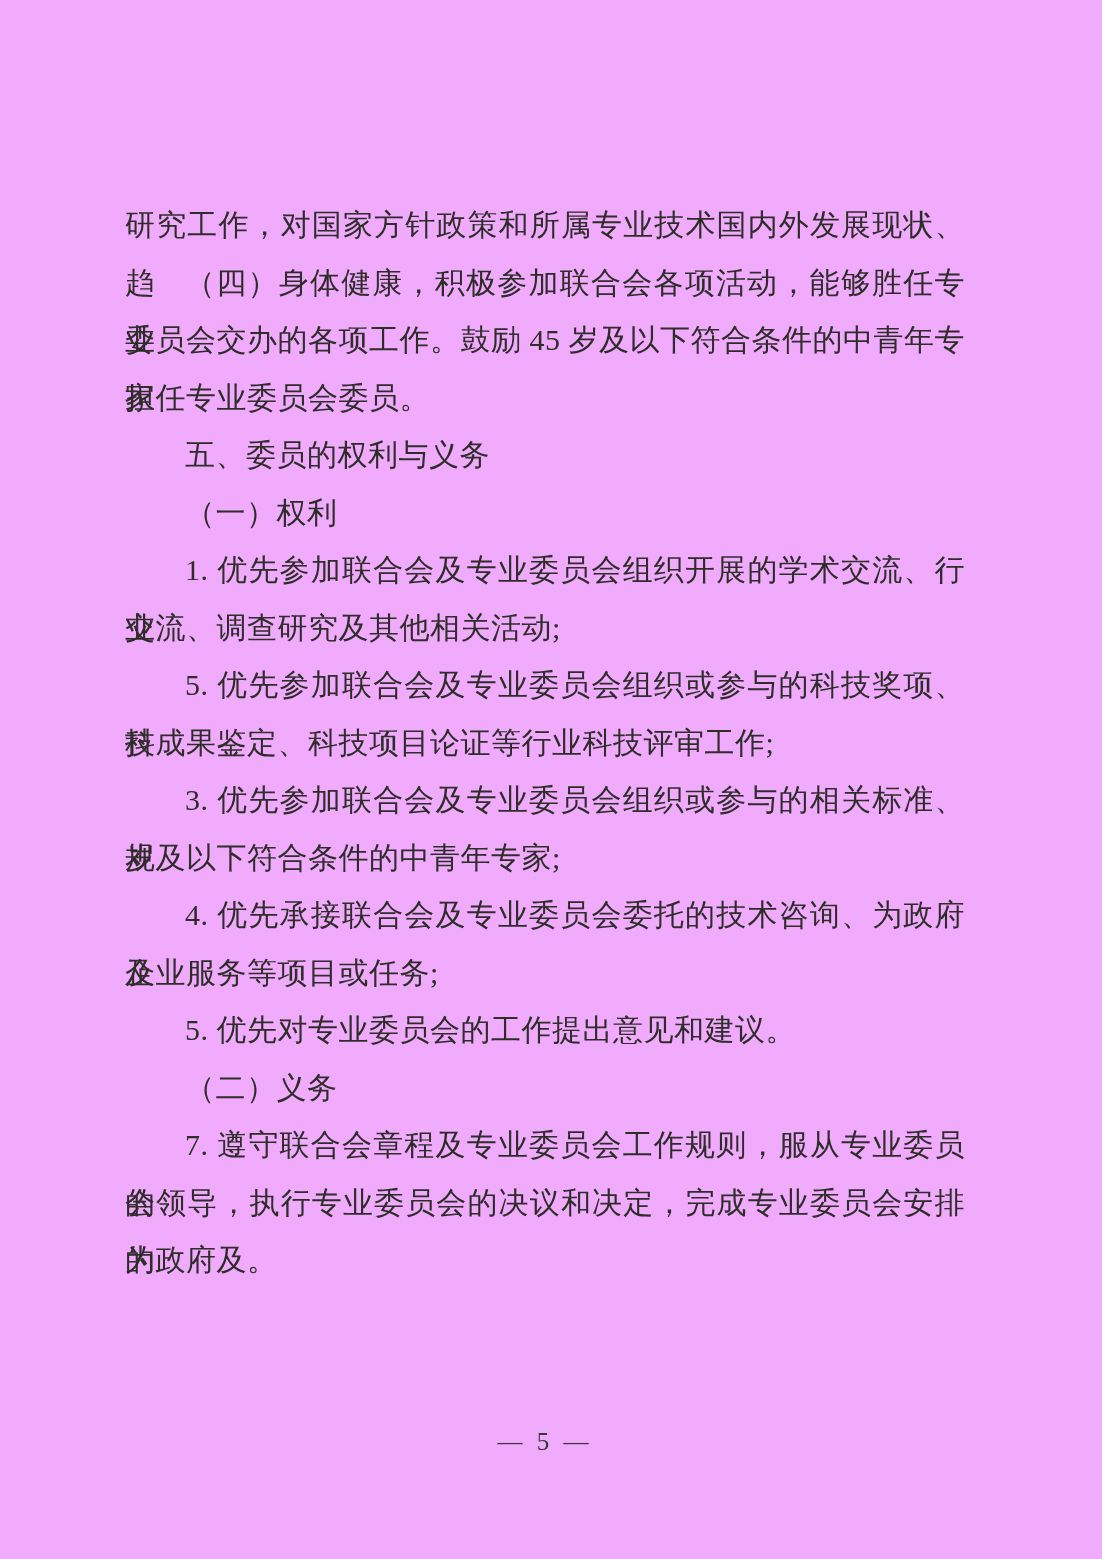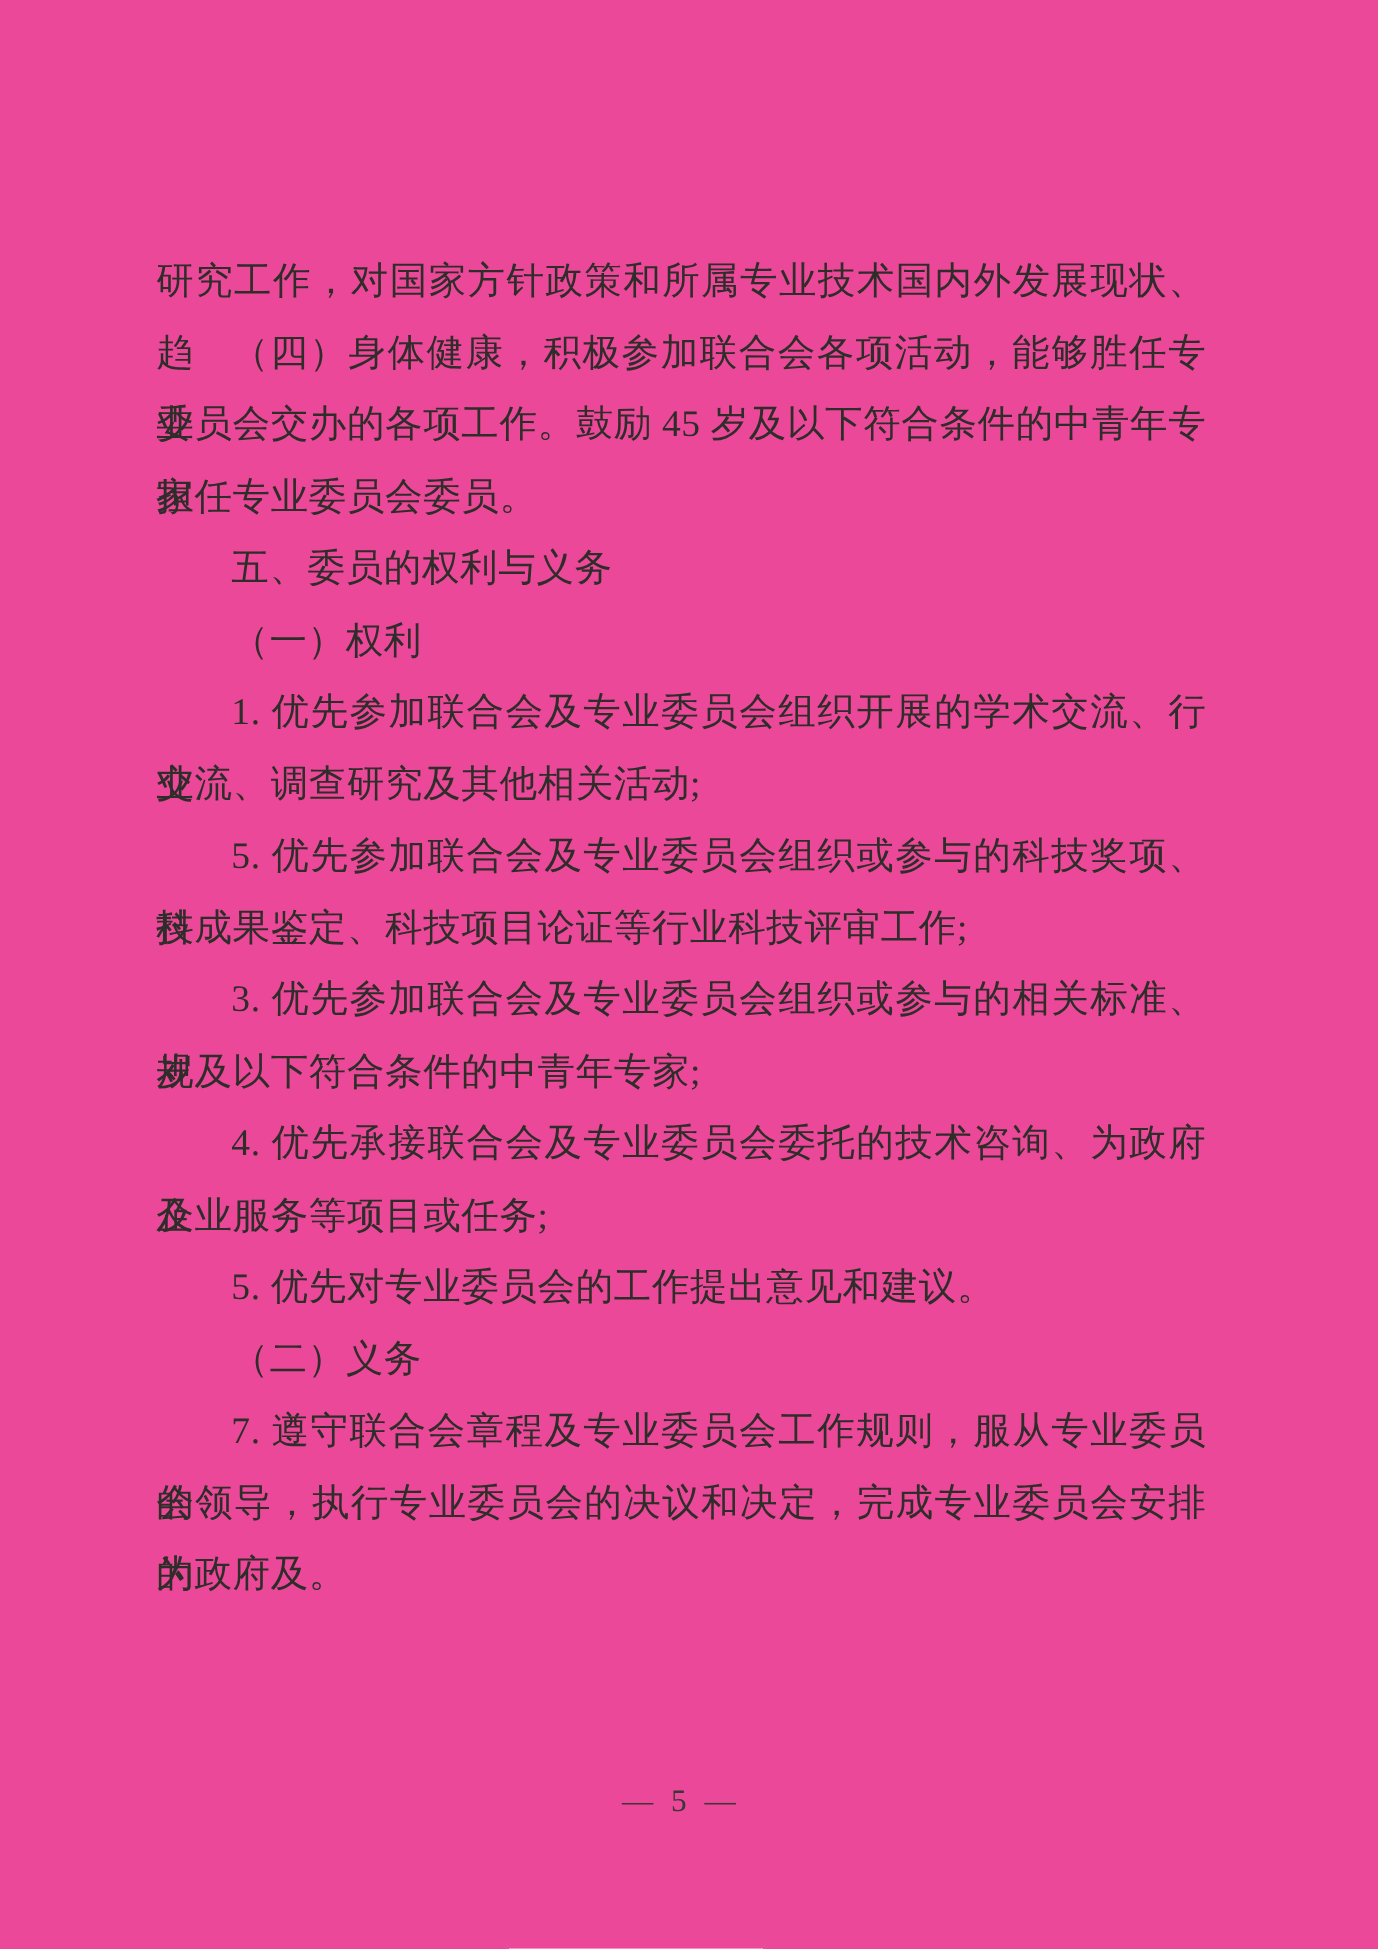--- a/index.html
+++ b/index.html
@@ -4,21 +4,21 @@
 <style>
   html, body {
     margin: 0;
     padding: 0;
     background: #ffffff;
   }
   .page {
     position: relative;
     width: 1102px;
     height: 1559px;
-    background: #ec4899;
+    background: #f0abfc;
     overflow: hidden;
     font-family: "Liberation Serif", "DejaVu Serif", serif;
     color: #2f2d2a;
   }
   .text-block {
     position: absolute;
     left: 125px;
     top: 196px;
     width: 840px;
   }

